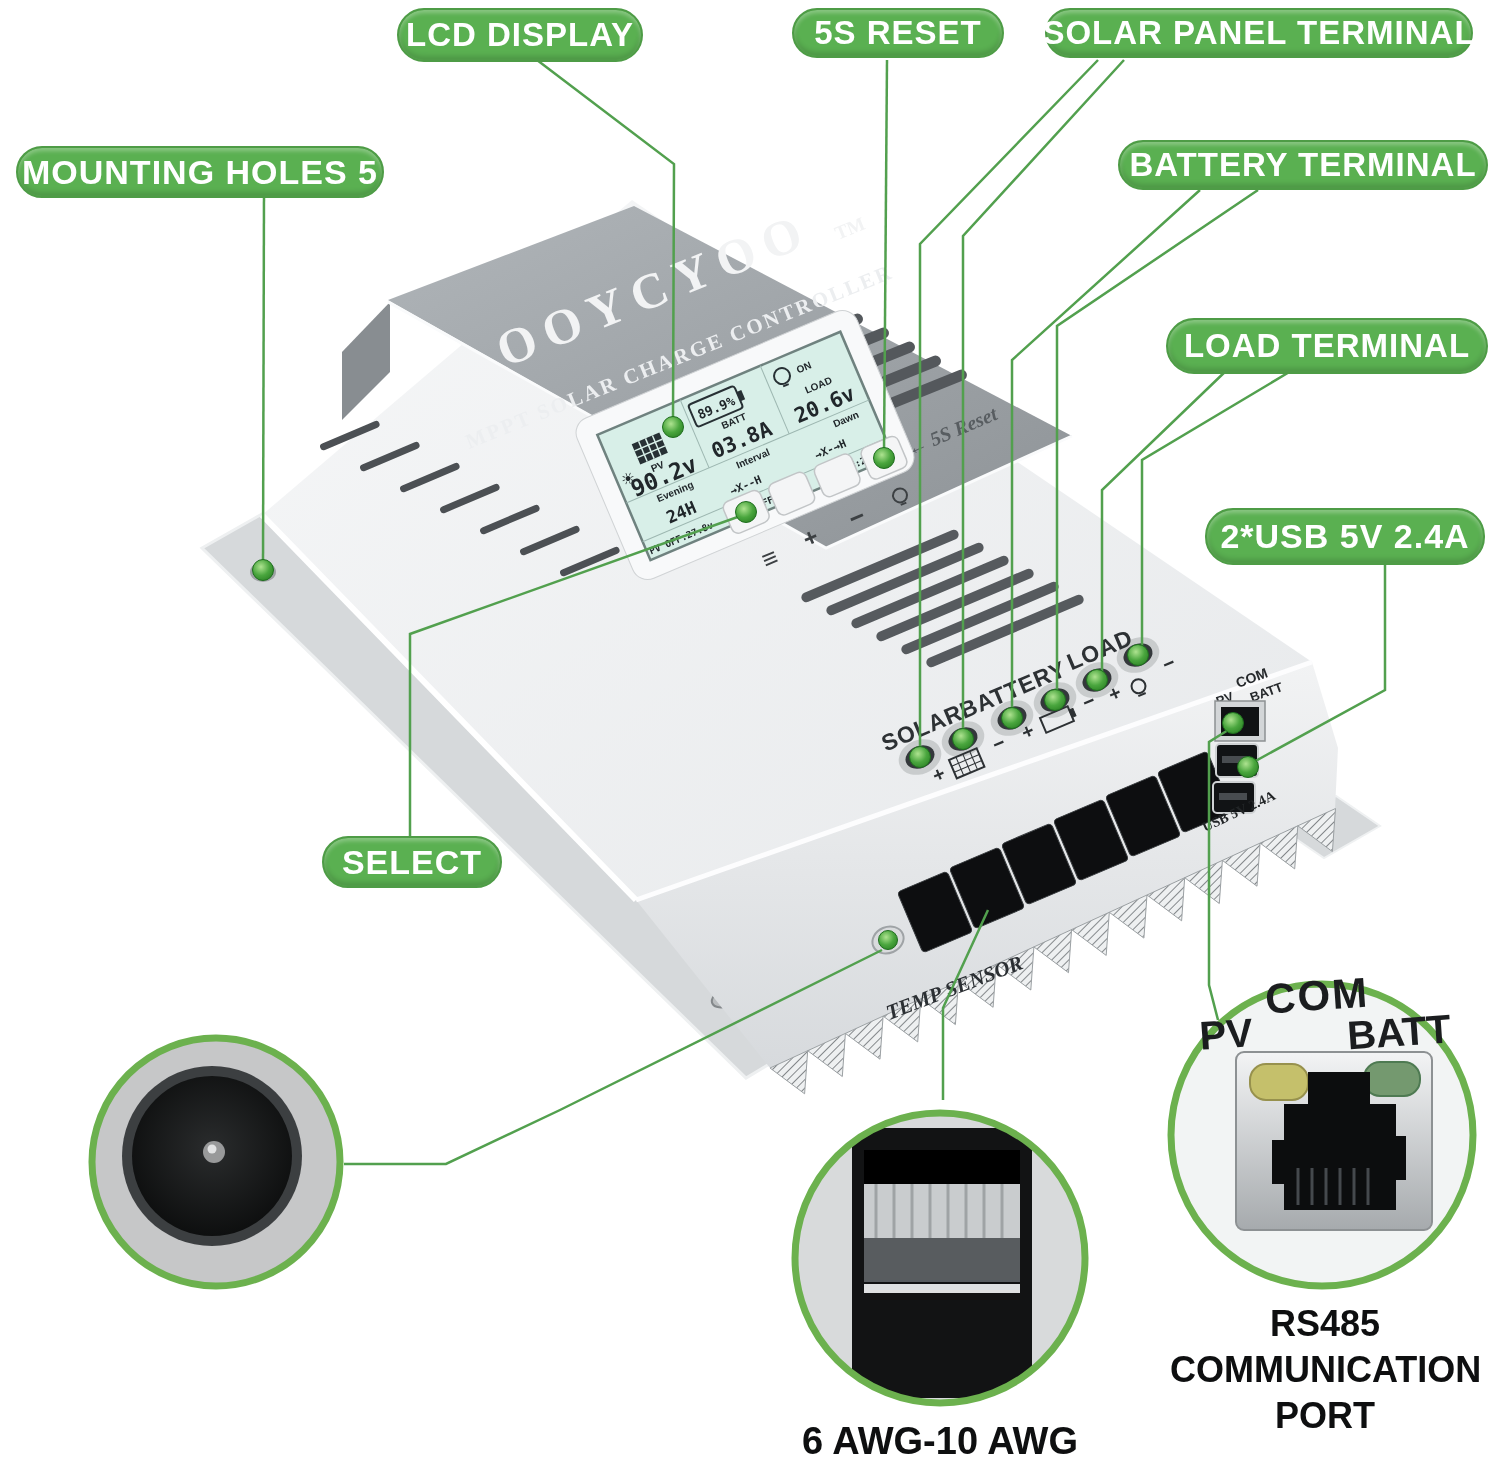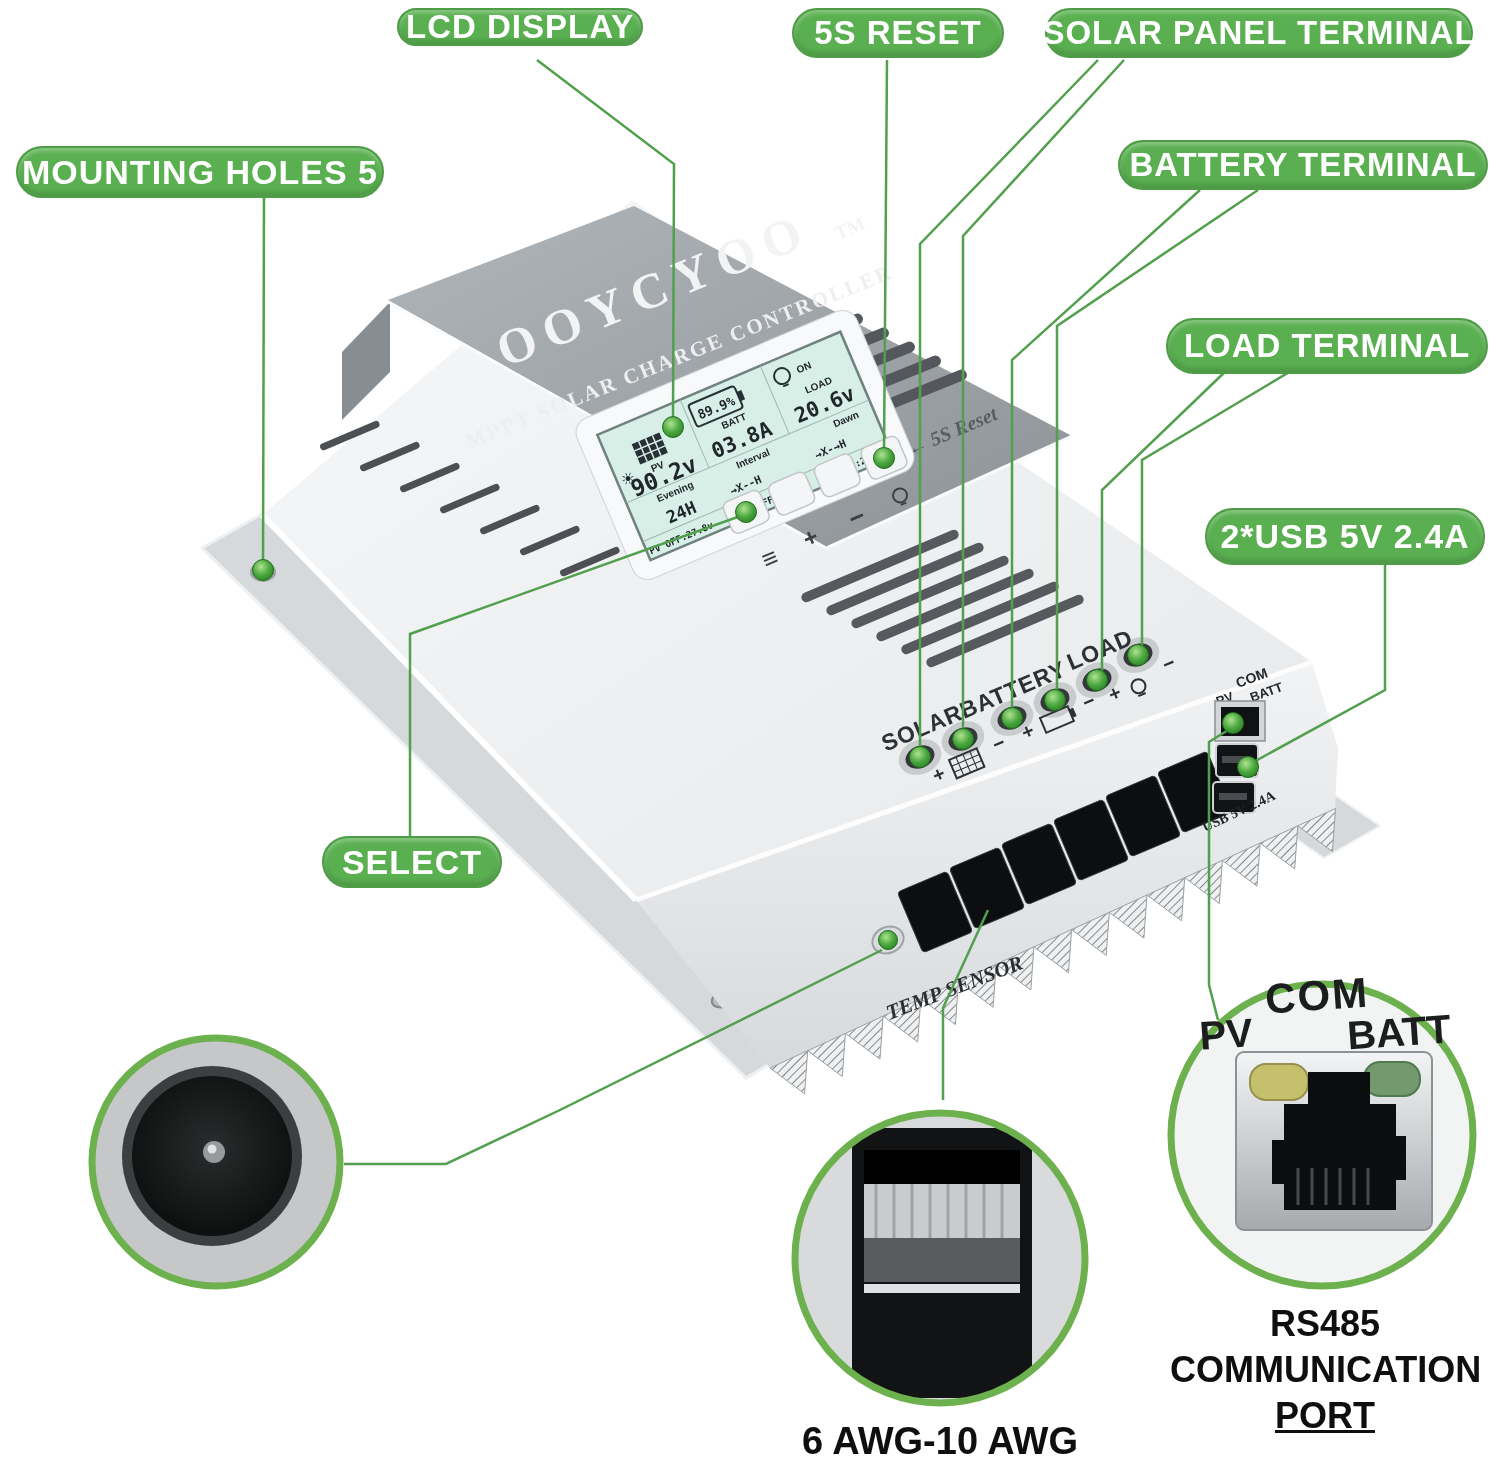--- a/index.html
+++ b/index.html
@@ -349,26 +349,26 @@
     </g>
     <circle cx="1322" cy="1135" r="151" fill="none" stroke="#6cb14e" stroke-width="7"></circle>
     <g fill="#1b1d1f" class="serif" font-weight="bold">
       <text x="1318" y="1010" text-anchor="middle" font-size="42" letter-spacing="2" transform="rotate(-4 1318 1010)">COM</text>
       <text x="1227" y="1048" text-anchor="middle" font-size="40" transform="rotate(-4 1227 1048)">PV</text>
       <text x="1400" y="1046" text-anchor="middle" font-size="40" transform="rotate(-4 1400 1046)">BATT</text>
     </g>
   </g>
 </svg>
 
-  <div class="pill" style="left:397px;top:8px;width:246px;height:38px;font-size:33px;">LCD DISPLAY</div>
+  <div class="pill" style="left:397px;top:8px;width:246px;height:54px;font-size:33px;">LCD DISPLAY</div>
   <div class="pill" style="left:792px;top:8px;width:212px;height:50px;font-size:33px;">5S RESET</div>
   <div class="pill" style="left:1045px;top:8px;width:428px;height:50px;font-size:33px;">SOLAR PANEL TERMINAL</div>
   <div class="pill" style="left:16px;top:138px;width:368px;height:52px;font-size:34px;margin-top:8px;">MOUNTING HOLES 5</div>
   <div class="pill" style="left:1118px;top:140px;width:370px;height:50px;font-size:33px;">BATTERY TERMINAL</div>
   <div class="pill" style="left:1166px;top:318px;width:322px;height:56px;font-size:33px;">LOAD TERMINAL</div>
   <div class="pill" style="left:1205px;top:508px;width:280px;height:57px;font-size:34px;">2*USB 5V 2.4A</div>
   <div class="pill" style="left:322px;top:836px;width:180px;height:52px;font-size:34px;">SELECT</div>
 
   <div class="caption" style="left:790px;top:1420px;width:300px;font-size:38px;">6 AWG-10 AWG</div>
   <div class="caption" style="left:1170px;top:1303px;width:310px;font-size:36px;">RS485</div>
   <div class="caption" style="left:1170px;top:1349px;width:310px;font-size:36px;">COMMUNICATION</div>
-  <div class="caption" style="left:1170px;top:1395px;width:310px;font-size:36px;text-decoration:underline;">PORT</div>
+  <div class="caption" style="left:1170px;top:1395px;width:310px;font-size:36px;">PORT</div>
 </div>
 
 </body></html>

